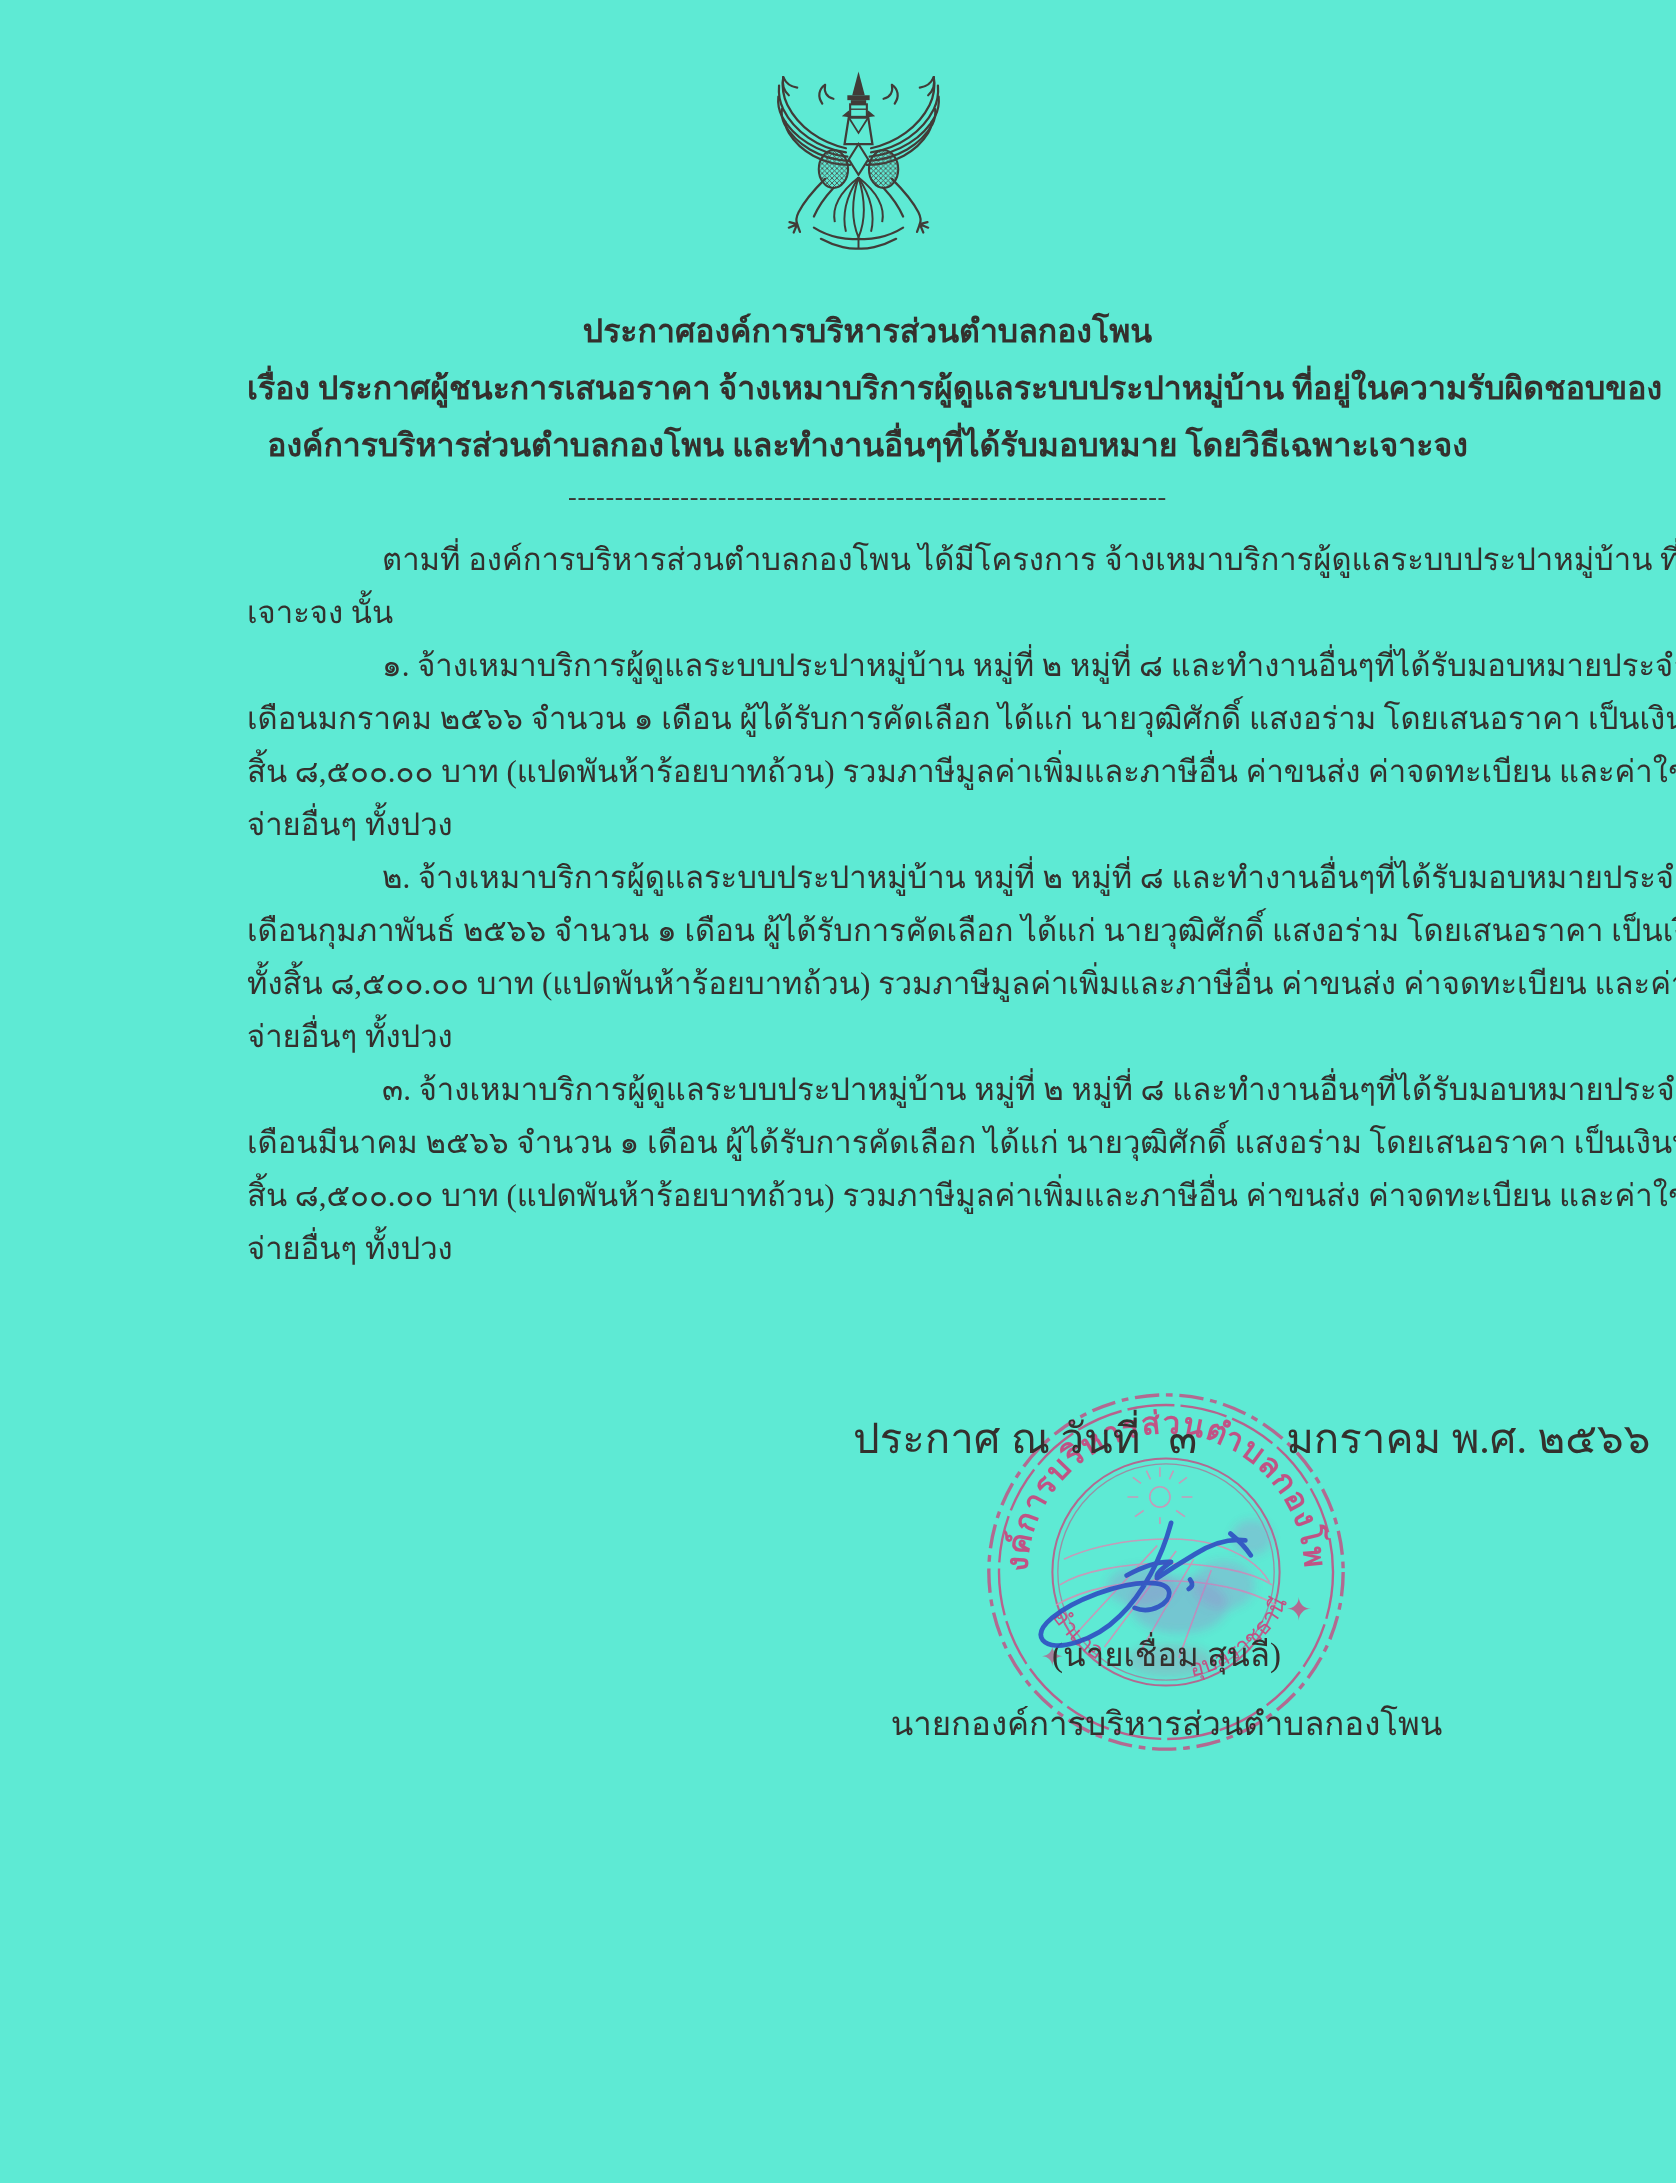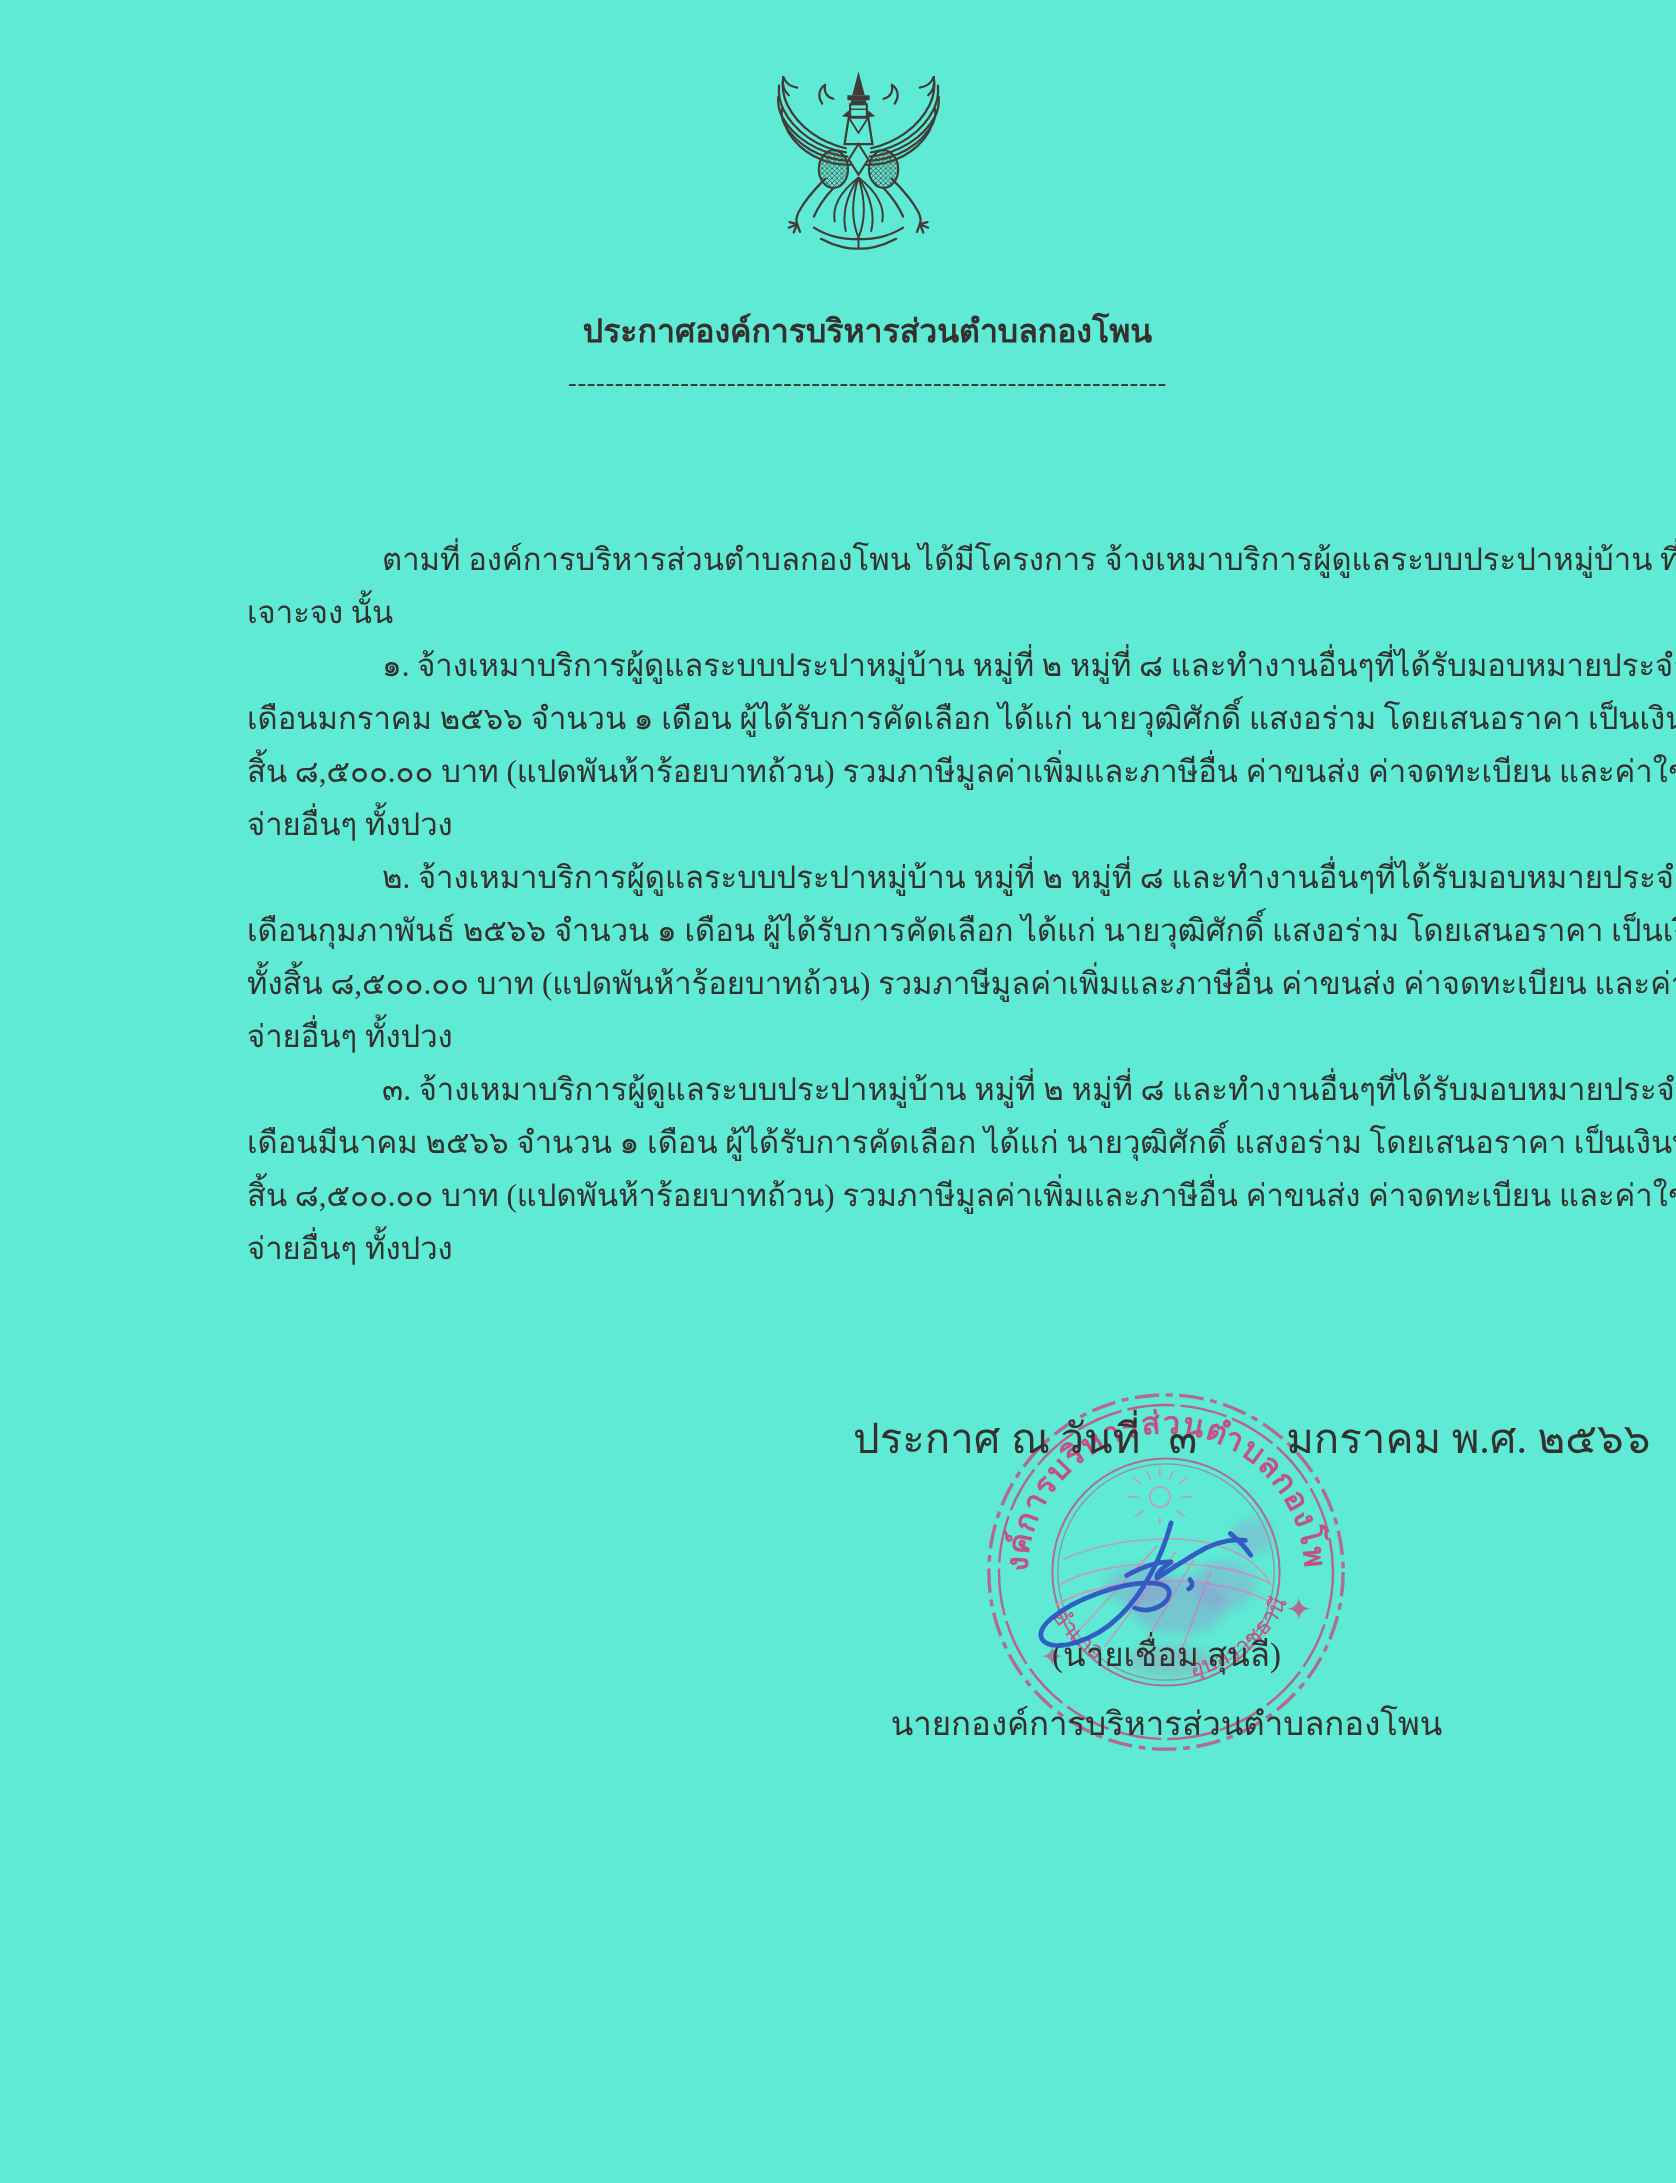--- a/index.html
+++ b/index.html
@@ -104,20 +104,22 @@
         <path d="M150,160 C168,188 174,214 168,238"></path>
         <path d="M150,160 C122,182 112,204 116,224"></path>
         <path d="M150,160 C178,182 188,204 184,224"></path>
         <path d="M150,246 L150,262"></path>
       </g>
     </g>
   </svg>
 
   <div class="head">
     <div class="t">ประกาศองค์การบริหารส่วนตำบลกองโพน</div>
+    <div class="t">เรื่อง ประกาศผู้ชนะการเสนอราคา จ้างเหมาบริการผู้ดูแลระบบประปาหมู่บ้าน ที่อยู่ในความรับผิดชอบของ</div>
+    <div class="t">องค์การบริหารส่วนตำบลกองโพน และทำงานอื่นๆที่ได้รับมอบหมาย โดยวิธีเฉพาะเจาะจง</div>
     <div class="sep">----------------------------------------------------------------</div>
   </div>
 
   <div class="bodytext">
     <div class="line ind">ตามที่ องค์การบริหารส่วนตำบลกองโพน ได้มีโครงการ จ้างเหมาบริการผู้ดูแลระบบประปาหมู่บ้าน ที่อยู่</div>
     <div class="line">เจาะจง  นั้น</div>
 
     <div class="line ind">๑. จ้างเหมาบริการผู้ดูแลระบบประปาหมู่บ้าน หมู่ที่ ๒ หมู่ที่ ๘ และทำงานอื่นๆที่ได้รับมอบหมายประจำ</div>
     <div class="line">เดือนมกราคม ๒๕๖๖ จำนวน ๑ เดือน ผู้ได้รับการคัดเลือก ได้แก่ นายวุฒิศักดิ์ แสงอร่าม โดยเสนอราคา เป็นเงินทั้ง</div>
     <div class="line">สิ้น ๘,๕๐๐.๐๐ บาท (แปดพันห้าร้อยบาทถ้วน) รวมภาษีมูลค่าเพิ่มและภาษีอื่น ค่าขนส่ง ค่าจดทะเบียน และค่าใช้</div>

